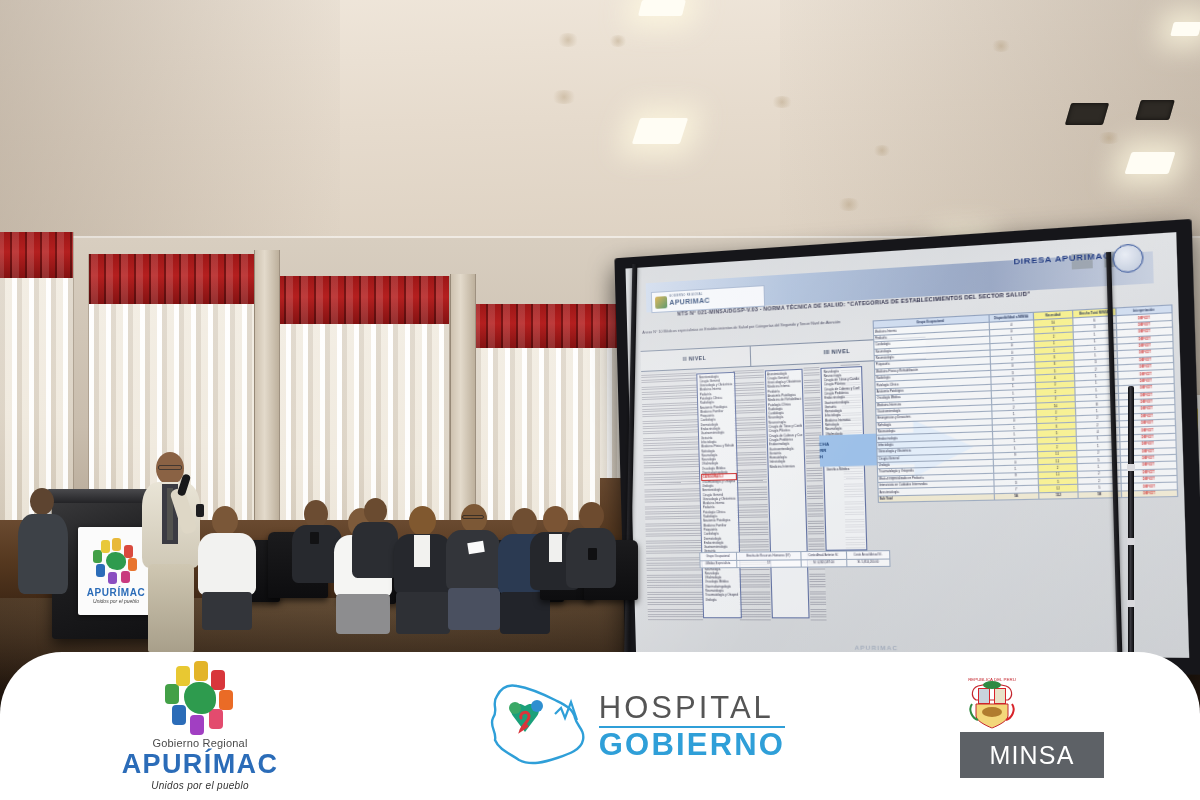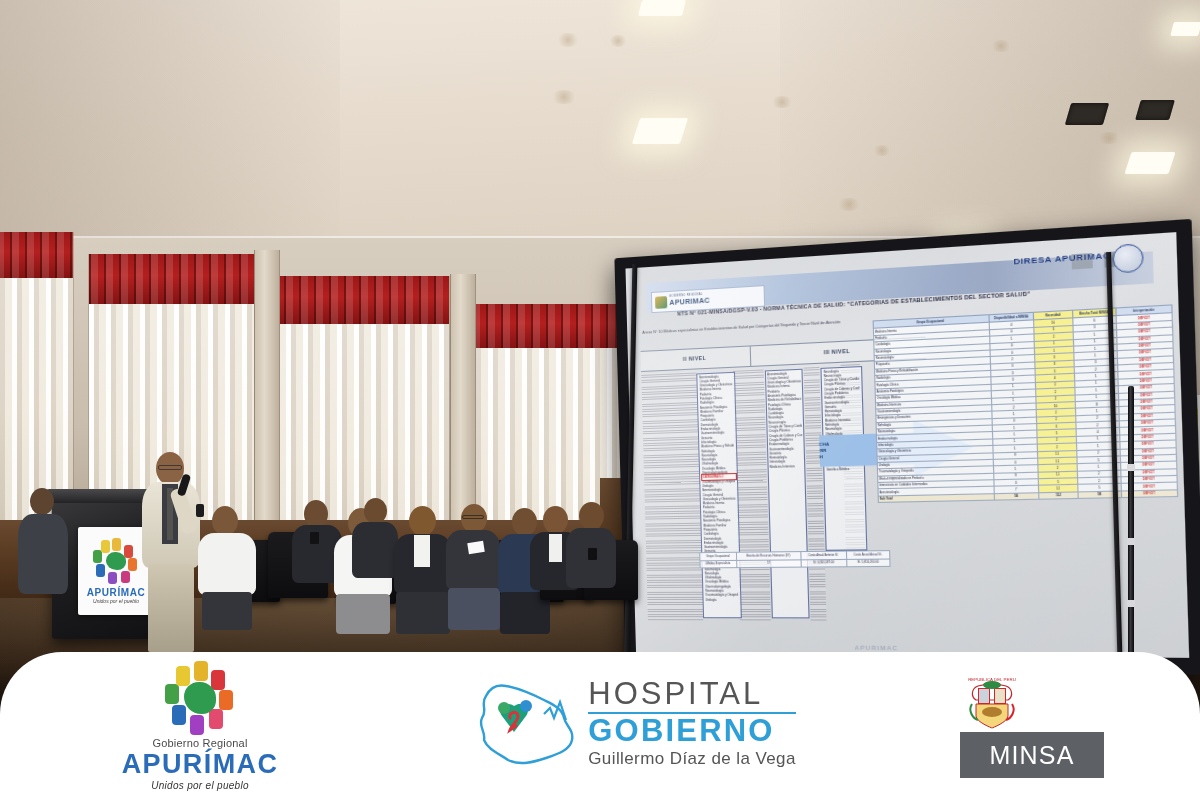--- a/index.html
+++ b/index.html
@@ -292,21 +292,21 @@
   .logo-slot { position:relative; height:100%; display:flex; align-items:center; justify-content:center; }
 
   
   .gore-wrap { display:flex; flex-direction:column; align-items:center; gap:2px; }
   .gore-emblem { position:relative; width:74px; height:74px; }
   .gore-sub { font-size:11px; color:#4a4a4a; letter-spacing:.2px; }
   .gore-main { font-size:27px; font-weight:bold; color:#2b6cb8; letter-spacing:1.4px; line-height:1; }
   .gore-tag { font-size:10px; color:#333; font-style:italic; letter-spacing:.3px; }
 
   
-  .hosp-wrap { display:flex; align-items:flex-start; gap:10px; }
+  .hosp-wrap { display:flex; align-items:center; gap:10px; }
   .hosp-map { position:relative; width:104px; height:96px; }
   .hosp-text { display:flex; flex-direction:column; }
   .hosp-1 { font-size:31px; color:#555; letter-spacing:3px; line-height:1.02; }
   .hosp-rule { height:2px; background:#2f9fd8; margin:2px 0 1px 0; }
   .hosp-2 { font-size:31px; font-weight:bold; color:#2f9fd8; letter-spacing:2.2px; line-height:1.02; }
   .hosp-3 { font-size:17px; color:#555; letter-spacing:.4px; margin-top:3px; }
 
   
   .peru-wrap { position:relative; width:150px; height:112px; }
   .peru-red {
@@ -923,21 +923,20 @@
             <path d="M28 38 C22 30 32 22 40 28 C48 22 58 30 52 38 L40 54 Z" fill="#1aa07a"></path>
             <circle cx="30" cy="30" r="6" fill="#3aa866"></circle>
             <circle cx="52" cy="28" r="6" fill="#2f8fd0"></circle>
             <path d="M36 40 C34 34 44 32 44 38 C44 44 38 46 36 52 L42 48" fill="none" stroke="#d9343a" stroke-width="3" stroke-linecap="round"></path>
           </svg>
         </div>
         <div class="hosp-text">
           <div class="hosp-1">HOSPITAL</div>
           <div class="hosp-rule"></div>
           <div class="hosp-2">GOBIERNO</div>
-          <div class="hosp-3">Guillermo Díaz de la Vega</div>
         </div>
       </div>
     </div>
 
     <div class="logo-slot" style="width:330px;">
       <div class="peru-wrap">
         <div class="peru-shield">
           <svg width="52" height="56" viewBox="0 0 52 56">
             <text x="26" y="7" font-size="4.4" fill="#c4262e" text-anchor="middle" font-family="Liberation Sans, sans-serif">REPUBLICA DEL PERU</text>
             <path d="M10 26 C4 22 6 14 12 12 L22 10 L26 14 L30 10 L40 12 C46 14 48 22 42 26 Z" fill="#ffffff" stroke="#c4262e" stroke-width="1.2"></path>

